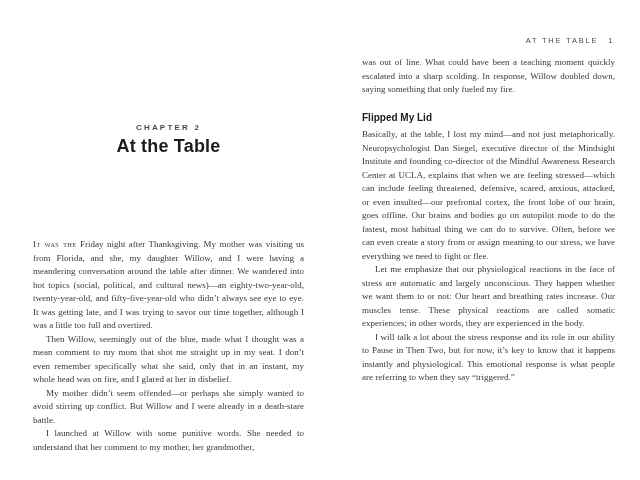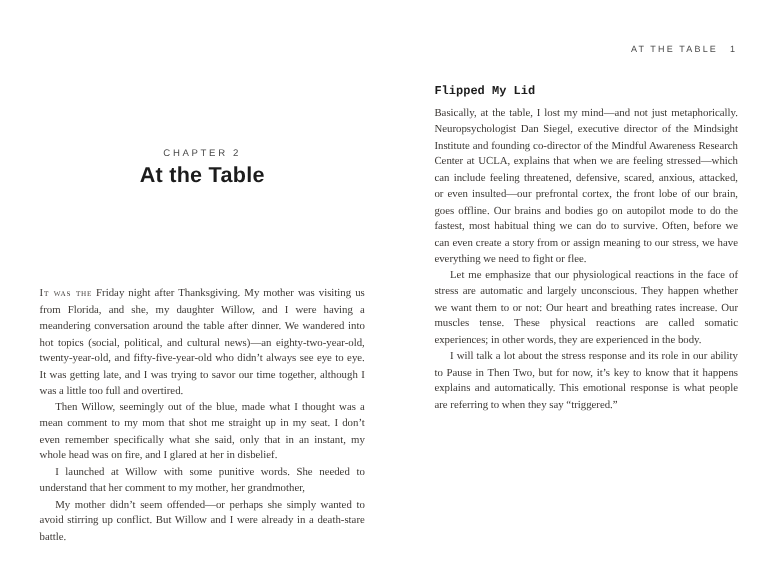--- a/index.html
+++ b/index.html
@@ -14,21 +14,21 @@
     background: var(--page-background, #ffffff);
   }
   .page { position: absolute; top: 12px; height: 100%; }
   .page-left  { left: 33px;  width: 271px; }
   .page-right { left: 362px; width: 253px; }
 
   .chapter-label {
     position: absolute; top: 111px; left: 0; right: 0;
     text-align: center;
     font-family: "Liberation Sans", sans-serif;
-    font-size: 8px; font-weight: 400;
+    font-size: 8px; font-weight: 700;
     letter-spacing: 2.2px;
     color: var(--caps-gray, #4a4a4a);
   }
   .chapter-title {
     position: absolute; top: 124px; left: 0; right: 0;
     text-align: center;
     font-family: "Liberation Sans", sans-serif;
     font-size: 18px; font-weight: 700;
     letter-spacing: 0.2px;
     color: var(--title-black, #1c1c1c);
@@ -51,52 +51,53 @@
     hyphens: none;
     color: var(--body-text, #3c3834);
   }
   .body-left  { top: 226px; }
   .body-right { top: 44px; }
 
   .para { text-indent: 0; }
   .para.indent { text-indent: 13px; }
 
   .section-heading {
-    font-family: Liberation Mono, monospace;
+    font-family: Liberation Sans, sans-serif;
     font-size: 10px; font-weight: 700;
     text-align: left;
     margin: 14px 0 4px 0;
     color: var(--title-black, #1c1c1c);
   }
 
   .it { }
   .sc { font-variant: small-caps; letter-spacing: 0.6px; margin-top: 23px; }
 </style>
 </head>
 <body>
 
 <div class="spread">
 
   <section class="page page-left">
     <div class="chapter-label">CHAPTER 2</div>
     <h1 class="chapter-title">At the Table</h1>
     <div class="body-text body-left">
       <p class="para opener"><span class="sc">It was the</span><span> Friday night after Thanksgiving. My mother was visiting us from Florida, and she, my daughter Willow, and I were having a meandering conversation around the table after dinner. We wandered into hot topics (social, political, and cultural news)—an eighty-two-year-old, twenty-year-old, and fifty-five-year-old who didn’t always see eye to eye. It was getting late, and I was trying to savor our time together, although I was a little too full and overtired.</span></p>
       <p class="para indent"><span>Then Willow, seemingly out of the blue, made what I thought was a mean comment to my mom that shot me straight up in my seat. I don’t even remember specifically what she said, only that in an instant, my whole head was on fire, and I glared at her in disbelief.</span></p>
+      <p class="para indent"><span>My mother didn’t seem offended—or perhaps she simply wanted to avoid stirring up conflict. But Willow and I were already in a death-stare battle.</span></p>
       <p class="para indent"><span>I launched at Willow with some punitive words. She needed to understand that her comment to my mother, her grandmother,</span></p>
-      <p class="para indent"><span>My mother didn’t seem offended—or perhaps she simply wanted to avoid stirring up conflict. But Willow and I were already in a death-stare battle.</span></p>
     </div>
   </section>
 
   <section class="page page-right">
     <header class="running-header">
       <span>AT THE TABLE</span>
       <span class="folio">1</span>
     </header>
     <div class="body-text body-right">
+      <p class="para"><span>was out of line. What could have been a teaching moment quickly escalated into a sharp scolding. In response, Willow doubled down, saying something that only fueled my fire.</span></p>
       <h2 class="section-heading">Flipped My Lid</h2>
       <p class="para"><span>Basically, at the table, I lost my mind—and not just metaphorically. Neuropsychologist Dan Siegel, executive director of the Mindsight Institute and founding co-director of the Mindful Awareness Research Center at UCLA, explains that when we are feeling stressed—which can include feeling threatened, defensive, scared, anxious, attacked, or even insulted—our prefrontal cortex, the front lobe of our brain, goes offline. Our brains and bodies go on autopilot mode to do the fastest, most habitual thing we can do to survive. Often, before we can even create a story from or assign meaning to our stress, we have everything we need to fight or flee.</span></p>
       <p class="para indent"><span>Let me emphasize that our physiological reactions in the face of stress are automatic and largely unconscious. They happen whether we want them to or not: Our heart and breathing rates increase. Our muscles tense. These physical reactions are called somatic experiences; in other words, they are </span><span class="it">experienced in the body</span><span>.</span></p>
-      <p class="para indent"><span>I will talk a lot about the stress response and its role in our ability to Pause in Then Two, but for now, it’s key to know that it happens </span><span class="it">explains and automatically</span><span>. This emotional response is what people are referring to when they say “triggered.”</span></p>
+      <p class="para indent"><span>I will talk a lot about the stress response and its role in our ability to Pause in Then Two, but for now, it’s key to know that it happens </span><span class="it">instantly and physiological</span><span>. This emotional response is what people are referring to when they say “triggered.”</span></p>
     </div>
   </section>
 
 </div>
 
 </body></html>

